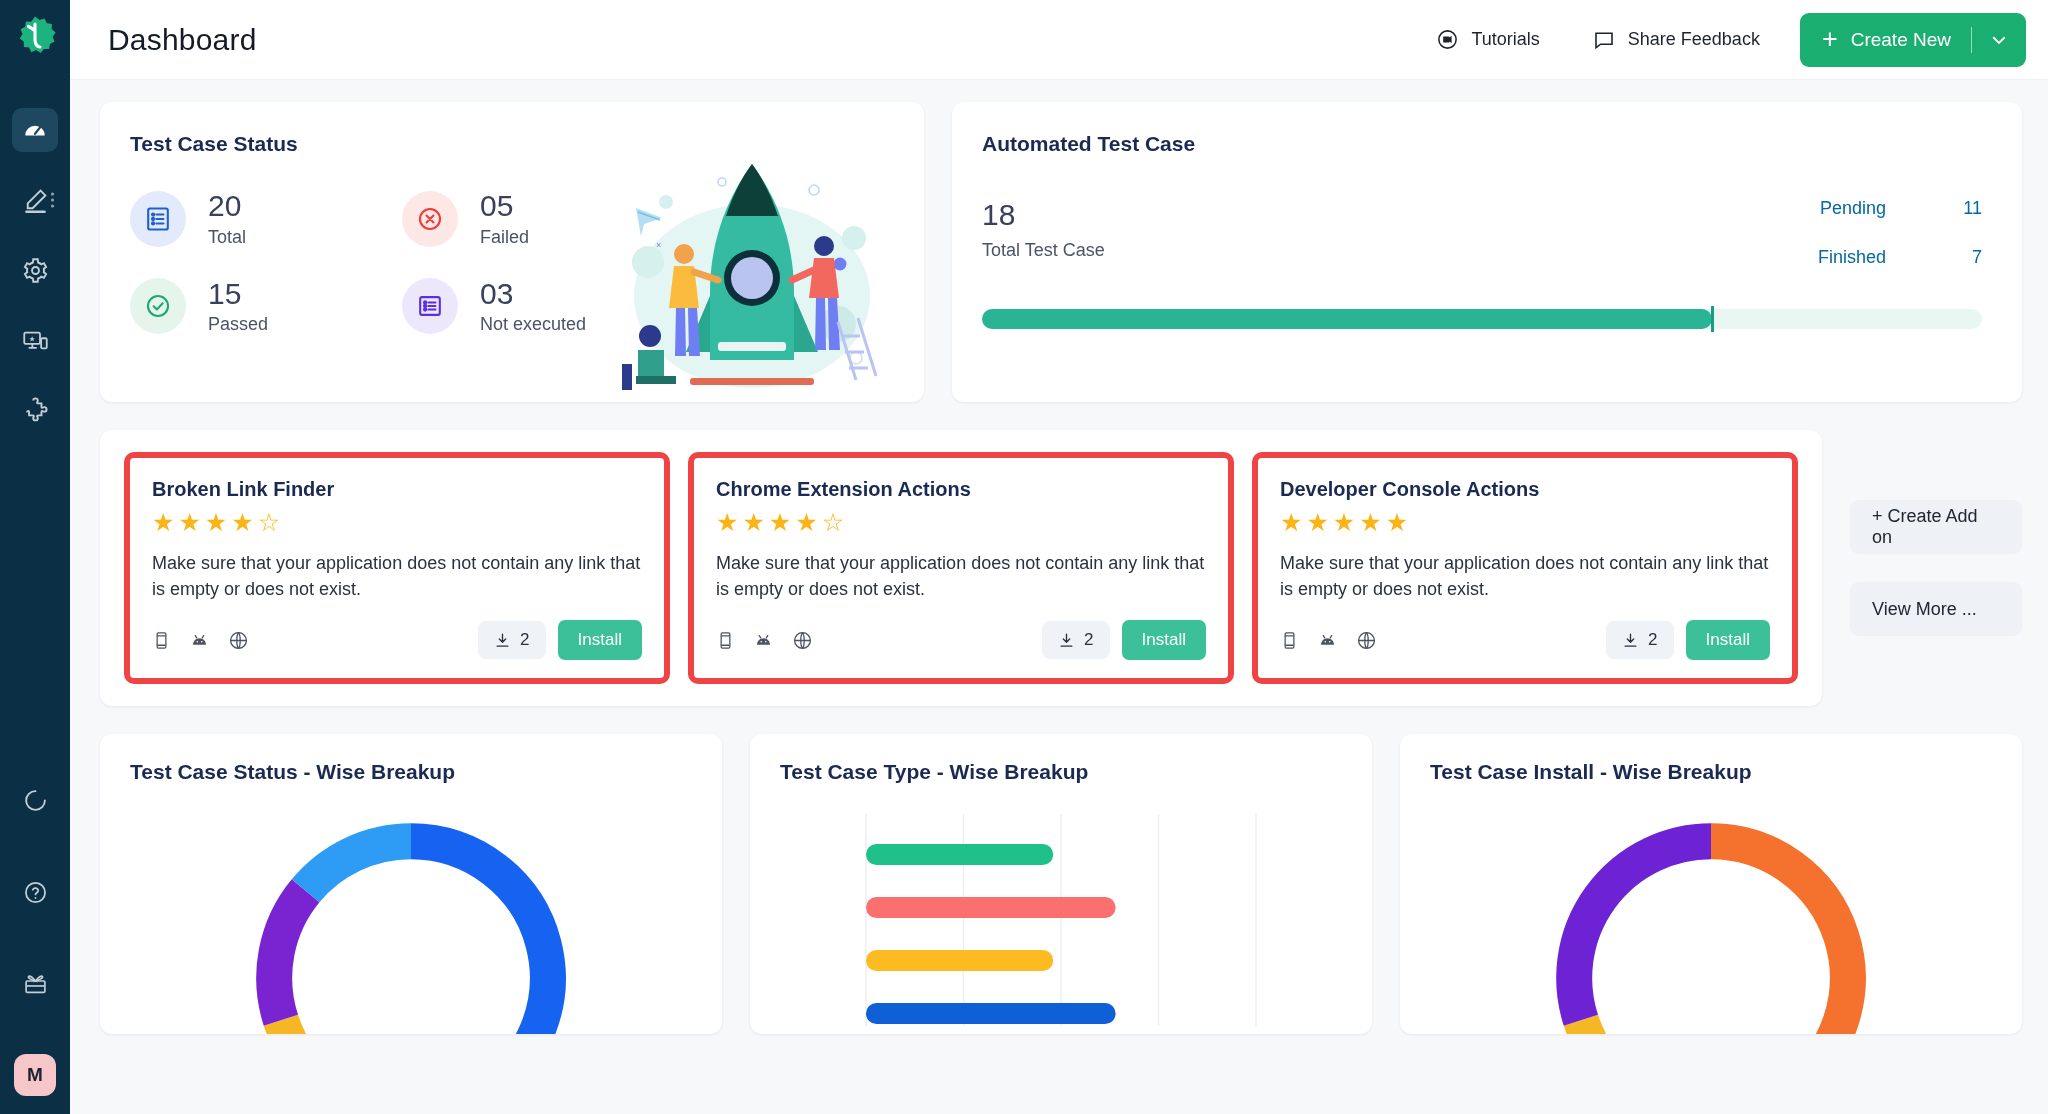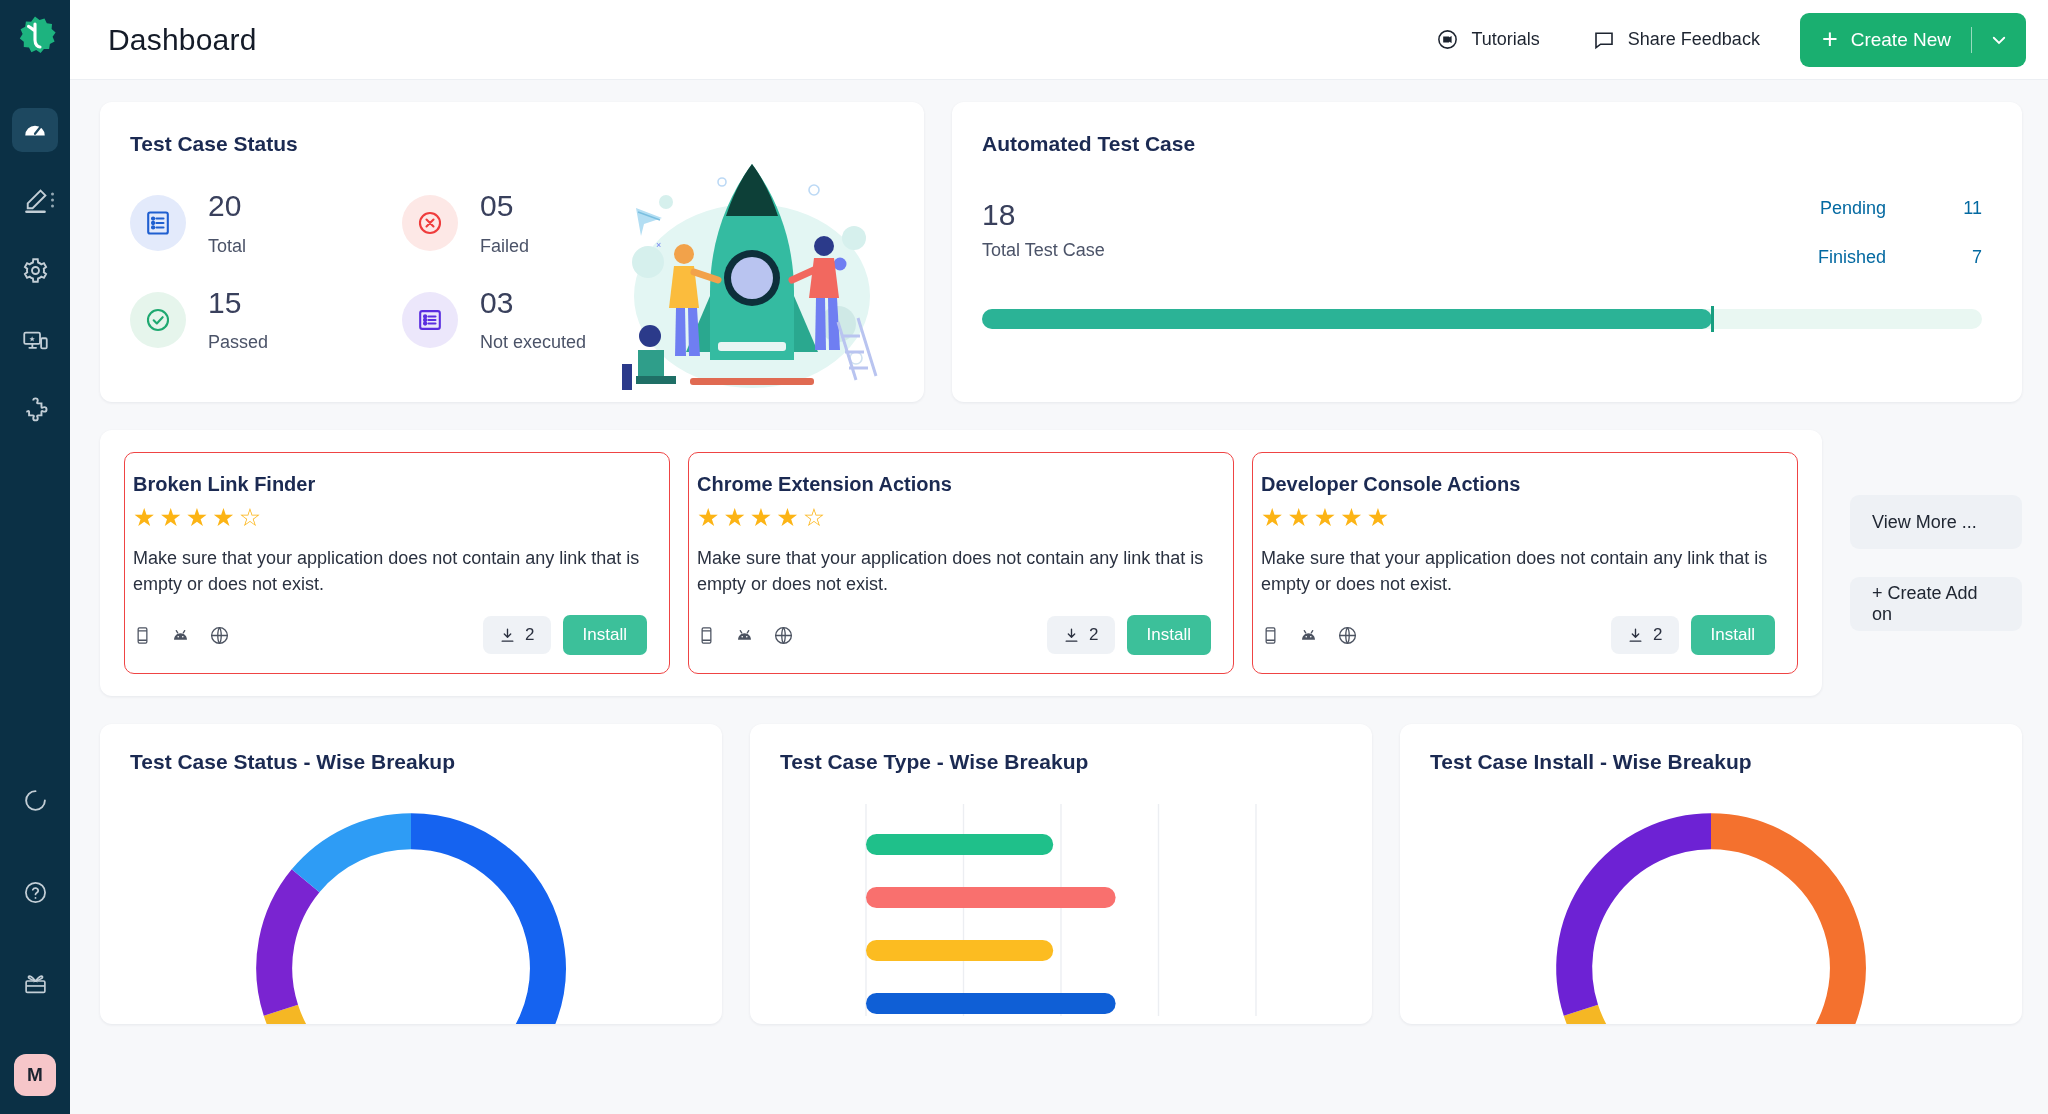--- a/index.html
+++ b/index.html
@@ -81,21 +81,21 @@
   .card-title { font-size: 21px; font-weight: 700; color: #1b2a52; }
 
   .card-status { width: 824px; height: 300px; padding: 30px 0 0 30px; position: relative; overflow:hidden; }
   .stats-grid {
     display: grid; grid-template-columns: 272px 272px; row-gap: 30px;
     margin-top: 34px;
   }
   .stat { display: flex; align-items: center; gap: 22px; }
   .stat-ico { width: 56px; height: 56px; border-radius: 50%; display:flex; align-items:center; justify-content:center; flex:0 0 56px; }
   .stat-num { font-size: 30px; color: #39405c; line-height: 1.05; font-weight: 400; }
-  .stat-lbl { font-size: 18px; color: #4b5368; margin-top: 14px; }
+  .stat-lbl { font-size: 18px; color: #4b5368; margin-top: 5px; }
   .rocket { position: absolute; right: 22px; bottom: 6px; width: 300px; height: 250px; }
 
   .card-auto { flex: 1; height: 300px; padding: 30px 40px 0 30px; position: relative; }
   .auto-row { display: flex; align-items: flex-start; margin-top: 42px; }
   .auto-total .num { font-size: 30px; color: #39405c; }
   .auto-total .lbl { font-size: 18px; color: #4b5368; margin-top: 8px; }
   .auto-legend { margin-left: auto; text-align: right; }
   .leg-line { display: flex; justify-content: flex-end; gap: 74px; font-size: 18px; color: #0369a1; }
   .leg-line + .leg-line { margin-top: 28px; }
   .leg-line .v { width: 22px; text-align: right; }
@@ -104,22 +104,22 @@
   .progress-fill { position:absolute; left:0; top:3px; height: 20px; background:#2bb396; border-radius: 10px; }
   .progress-marker { position:absolute; top:0; width:3px; height:26px; background:#179e80; }
 
   
   .row2 { display: flex; gap: 0; margin-top: 28px; }
   .addons-card {
     background:#fff; border-radius: 12px; box-shadow: 0 1px 3px rgba(20,30,50,.07);
     flex: 1; padding: 22px 24px; display: flex; gap: 18px;
   }
   .addon {
-    flex: 1; border: 1px solid #ef4444; border-radius: 10px;
-    padding: 20px 22px 18px 8px; min-width: 0;
+    flex: 1; border: 6px solid #ef4444; border-radius: 10px;
+    padding: 20px 22px 18px 22px; min-width: 0;
   }
   .addon h3 { font-size: 20px; font-weight: 700; color: #1b2a52; }
   .stars { margin-top: 9px; font-size: 25px; letter-spacing: 4px; color: #fcb415; line-height: 1; }
   .stars .off { color: #fcb415; }
   .addon p { margin-top: 15px; font-size: 18px; line-height: 1.45; color: #2a3140; }
   .addon-foot { display: flex; align-items: center; margin-top: 18px; }
   .plat { display: flex; align-items: center; gap: 17px; color: #4c5361; }
   .addon-actions { margin-left: auto; display: flex; align-items: center; gap: 12px; }
   .dl-pill {
     display:flex; align-items:center; gap:9px; background:#eff2f6; color:#2b3140;
@@ -498,22 +498,22 @@
                   <span>2</span>
                 </div>
                 <div class="install-btn">Install</div>
               </div>
             </div>
           </div>
 
         </div>
 
         <div class="addons-side">
+          <div class="side-btn">+ Create Add on</div>
           <div class="side-btn">View More ...</div>
-          <div class="side-btn">+ Create Add on</div>
         </div>
       </div>
 
       <div class="row3">
 
         <section class="chart-card">
           <h2>Test Case Status - Wise Breakup</h2>
           <div class="donut-holder">
             <svg id="donut1" width="360" height="360" viewBox="0 0 200 200">
                 <path d="M 100 24 A 76 76 0 0 1 136.6132792317304 166.59930768333362" stroke="#1563f0" stroke-width="20" fill="none"></path>

